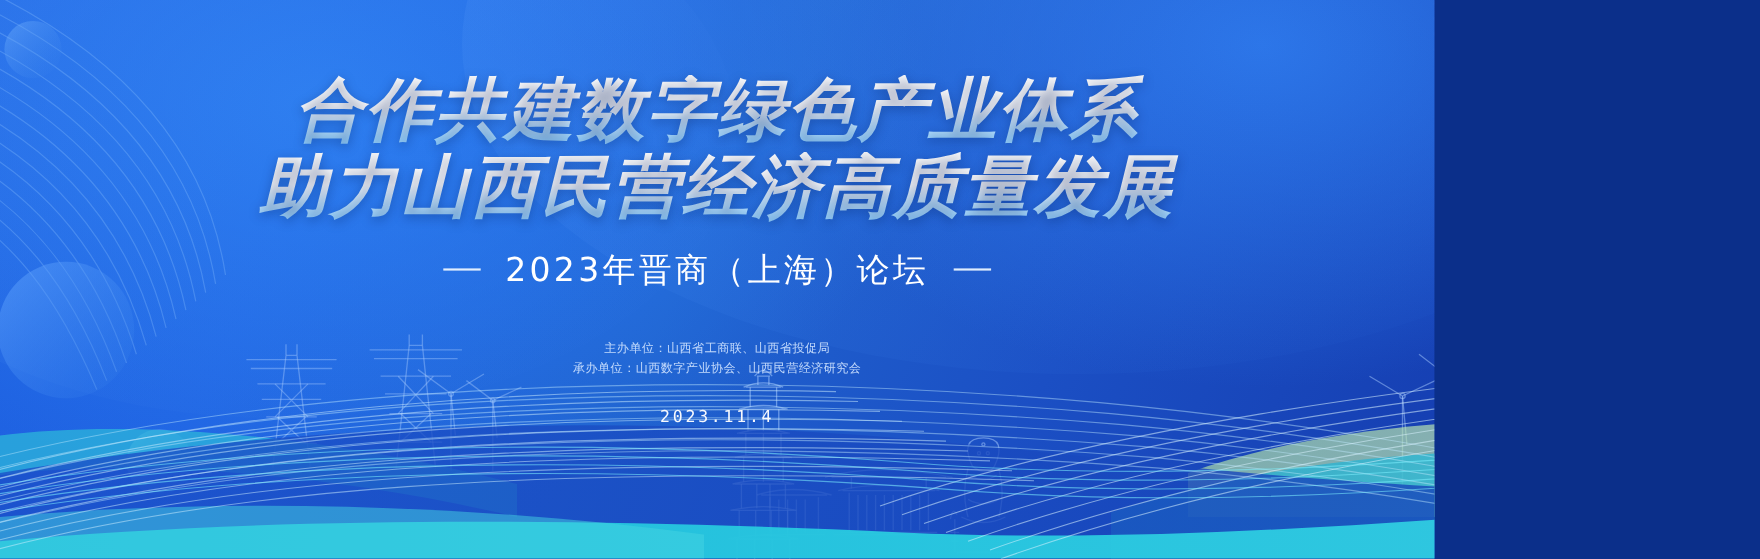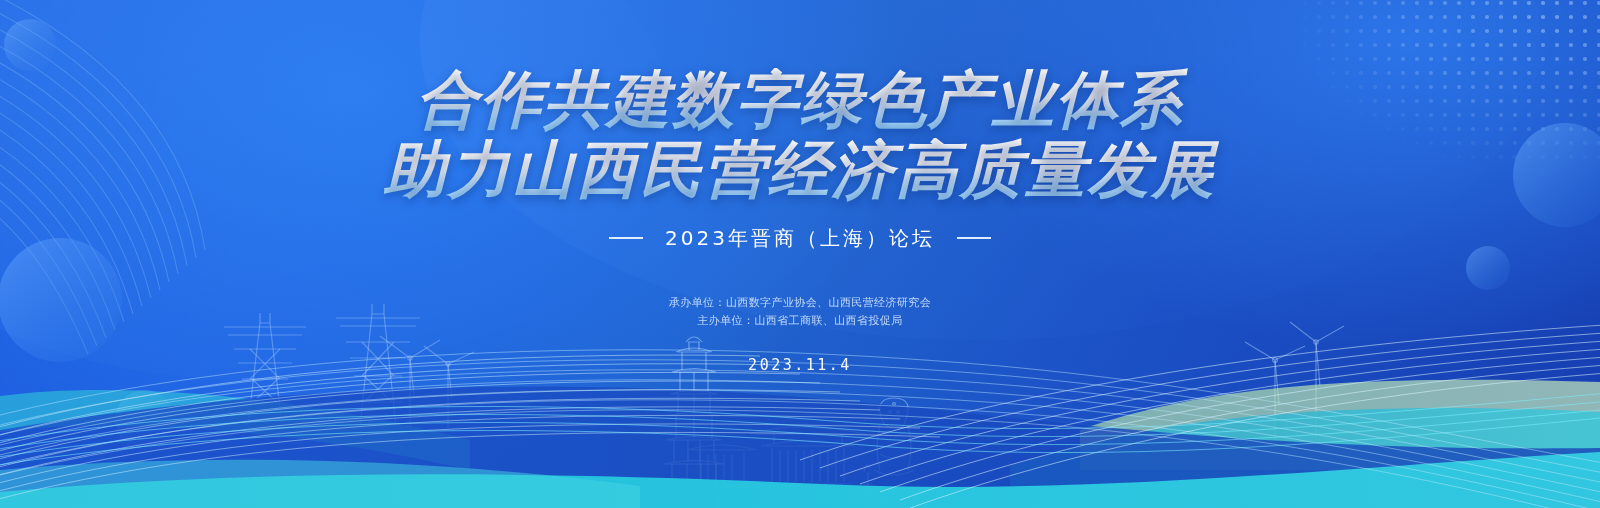--- a/index.html
+++ b/index.html
@@ -1,20 +1,20 @@
 <!DOCTYPE html>
 <html><head>
 <meta charset="utf-8">
 <style>
   html,body{margin:0;padding:0;background:#0b2f8a;}
   body{font-family:"Liberation Sans","DejaVu Sans",sans-serif;}
 
   .banner{
     position:relative;
-    width:1600px;height:508px;
+    width:1304px;height:508px;
     overflow:hidden;
     background:
       radial-gradient(ellipse 900px 620px at 22% 18%, #2b7df0 0%, rgba(43,125,240,0) 62%),
       radial-gradient(ellipse 800px 520px at 88% 8%,  #2a74e8 0%, rgba(42,116,232,0) 60%),
       linear-gradient(118deg,#1d5fe0 0%,#1f62e2 24%,#2063cf 48%,#1b4fc4 72%,#153db0 100%);
     text-decoration: underline;
   }
 
   .layer{position:absolute;inset:0;}
   .layer svg{display:block;width:1600px;height:508px;}
@@ -40,21 +40,21 @@
     color:transparent;
     -webkit-text-fill-color:transparent;
     text-shadow:0 3px 10px rgba(6,30,90,.35);
     white-space:nowrap;
   }
   .title-line.l2{margin-top:6px;}
 
   .subtitle{
     margin-top:22px;
     color:#ffffff;
-    font-size:20px;
+    font-size:30px;
     letter-spacing:3px;
     display:flex;align-items:center;justify-content:center;gap:22px;
     font-family:"DejaVu Sans","Liberation Sans",sans-serif;
   }
   .dash{display:inline-block;width:34px;height:2px;background:#eaf4ff;opacity:.95;}
 
   .orgs{
     margin-top:42px;
     color:#cfe3ff;
     font-size:11px;
@@ -317,20 +317,20 @@
       <div class="title-line l2">助力山西民营经济高质量发展</div>
     </div>
 
     <div class="subtitle">
       <span class="dash"></span>
       <span>2023年晋商（上海）论坛</span>
       <span class="dash"></span>
     </div>
 
     <div class="orgs">
+      <div>主办单位：山西省工商联、山西省投促局</div>
       <div>承办单位：山西数字产业协会、山西民营经济研究会</div>
-      <div>主办单位：山西省工商联、山西省投促局</div>
     </div>
 
     <div class="date">2023.11.4</div>
   </div>
 
 </div>
 
 </body></html>

